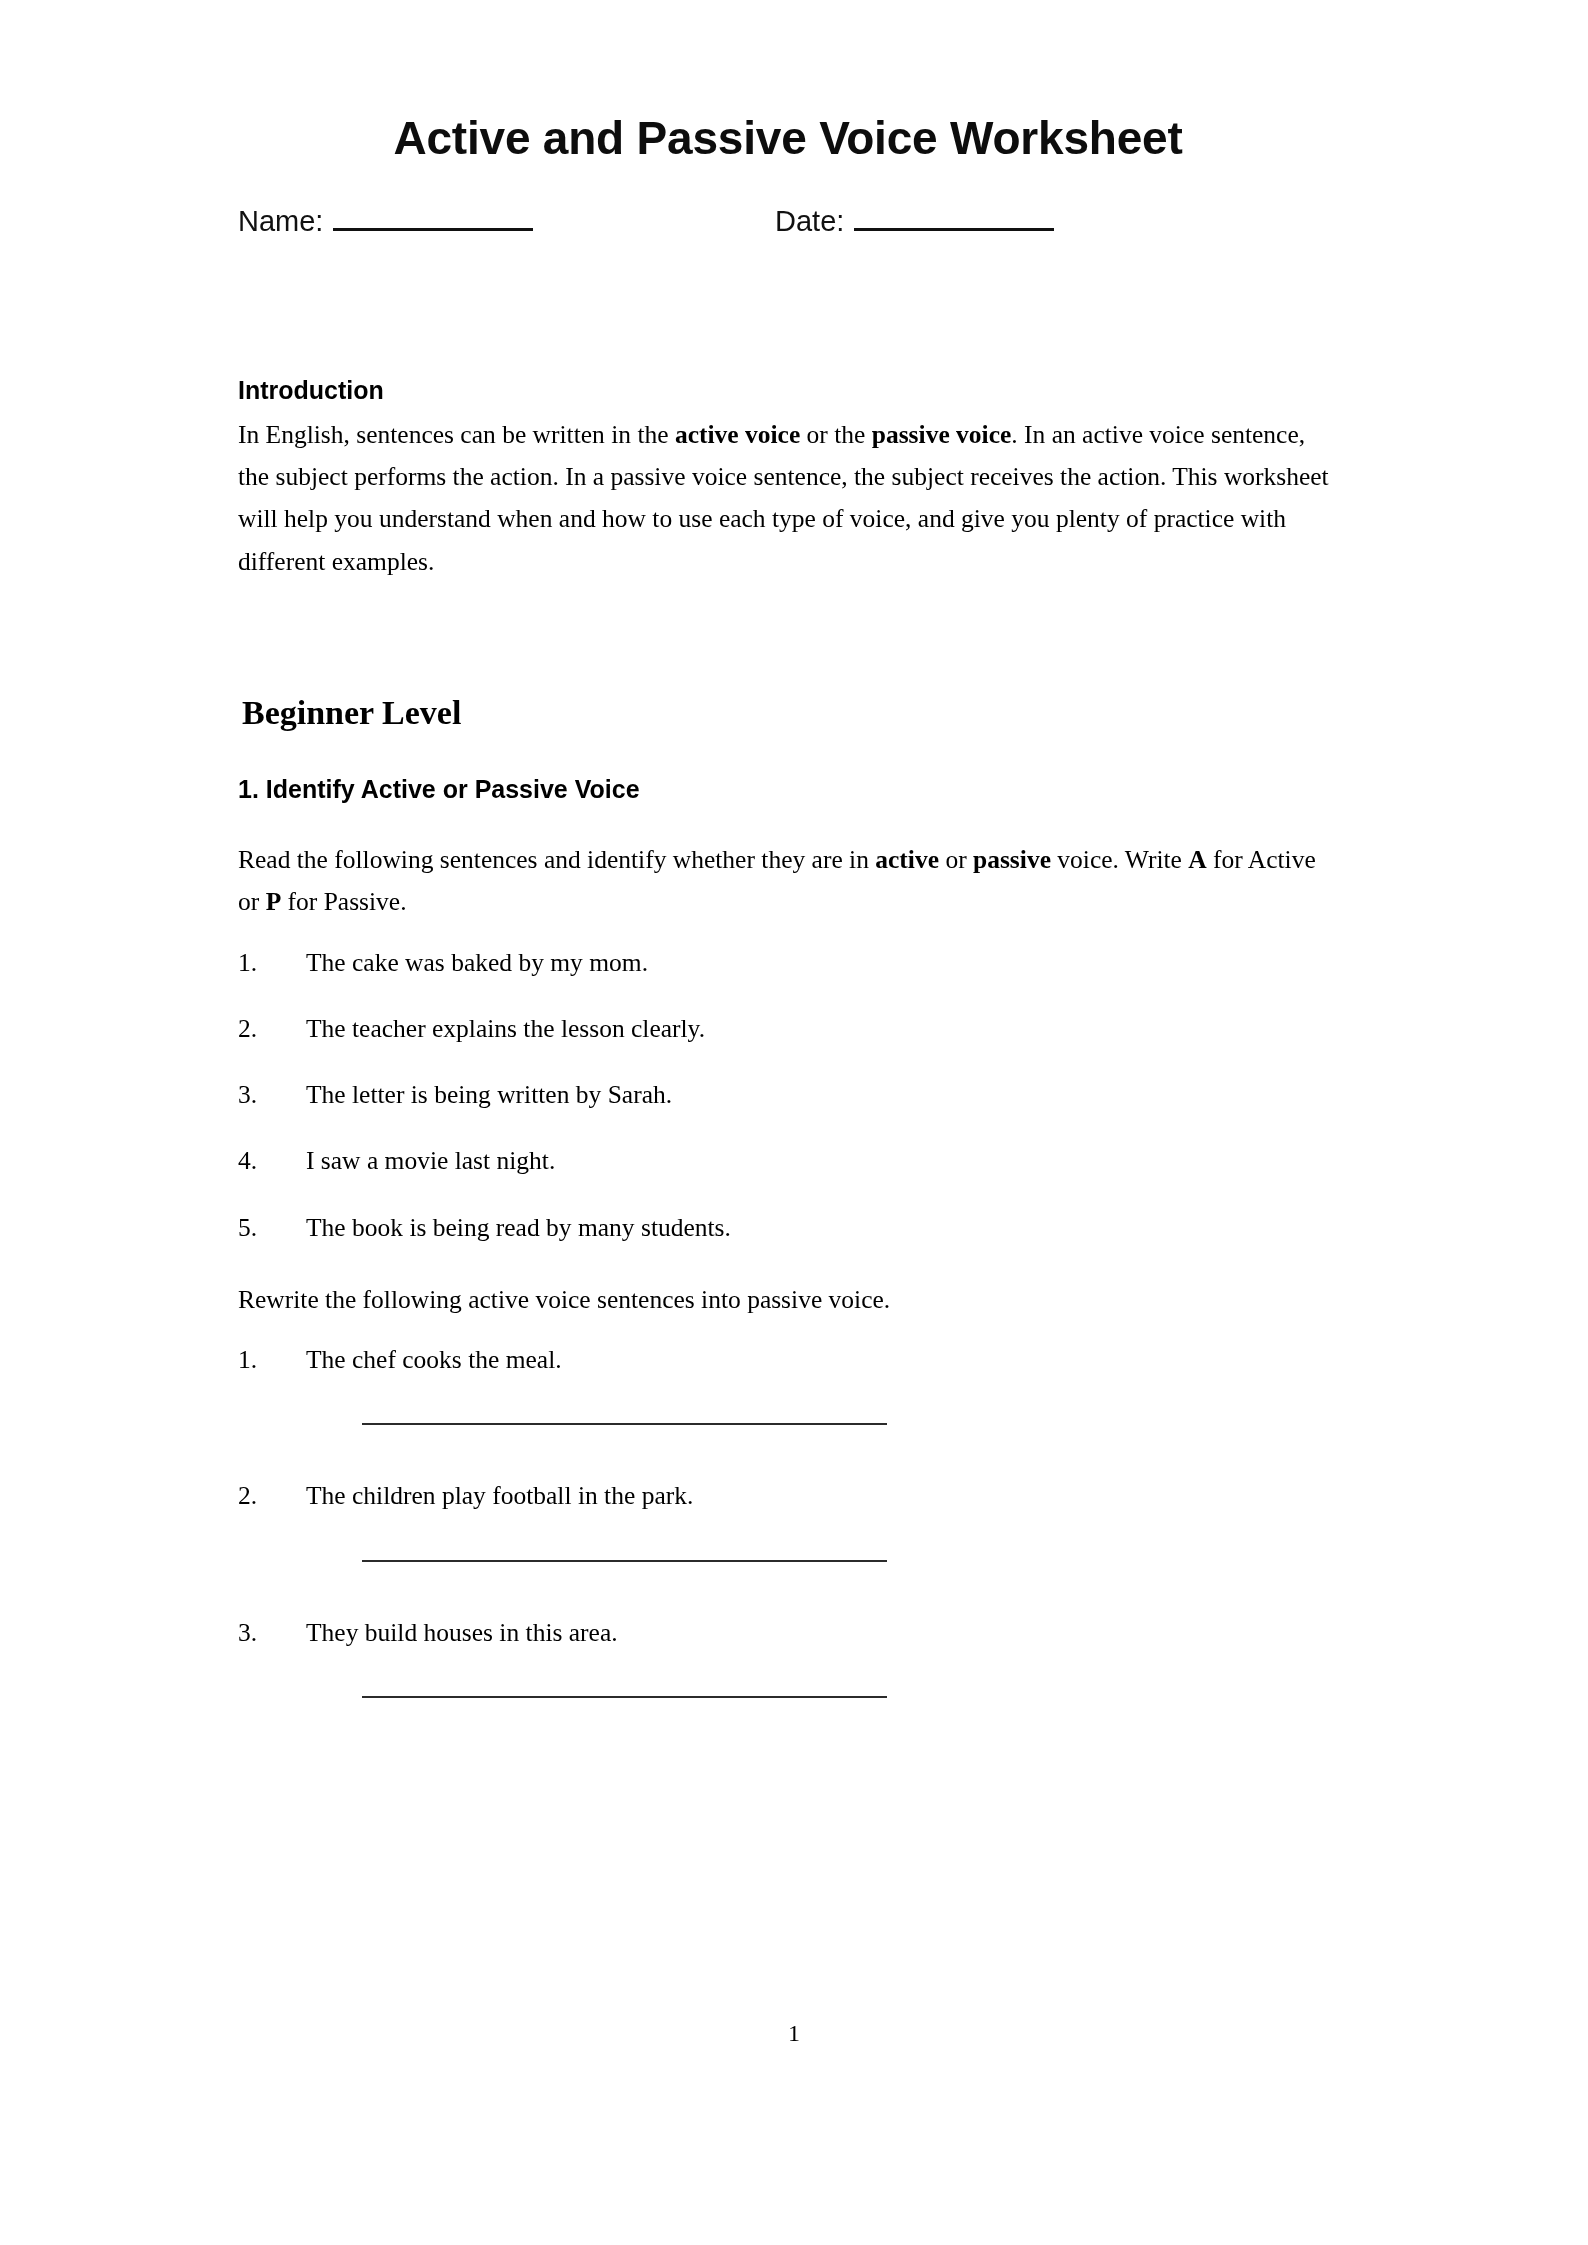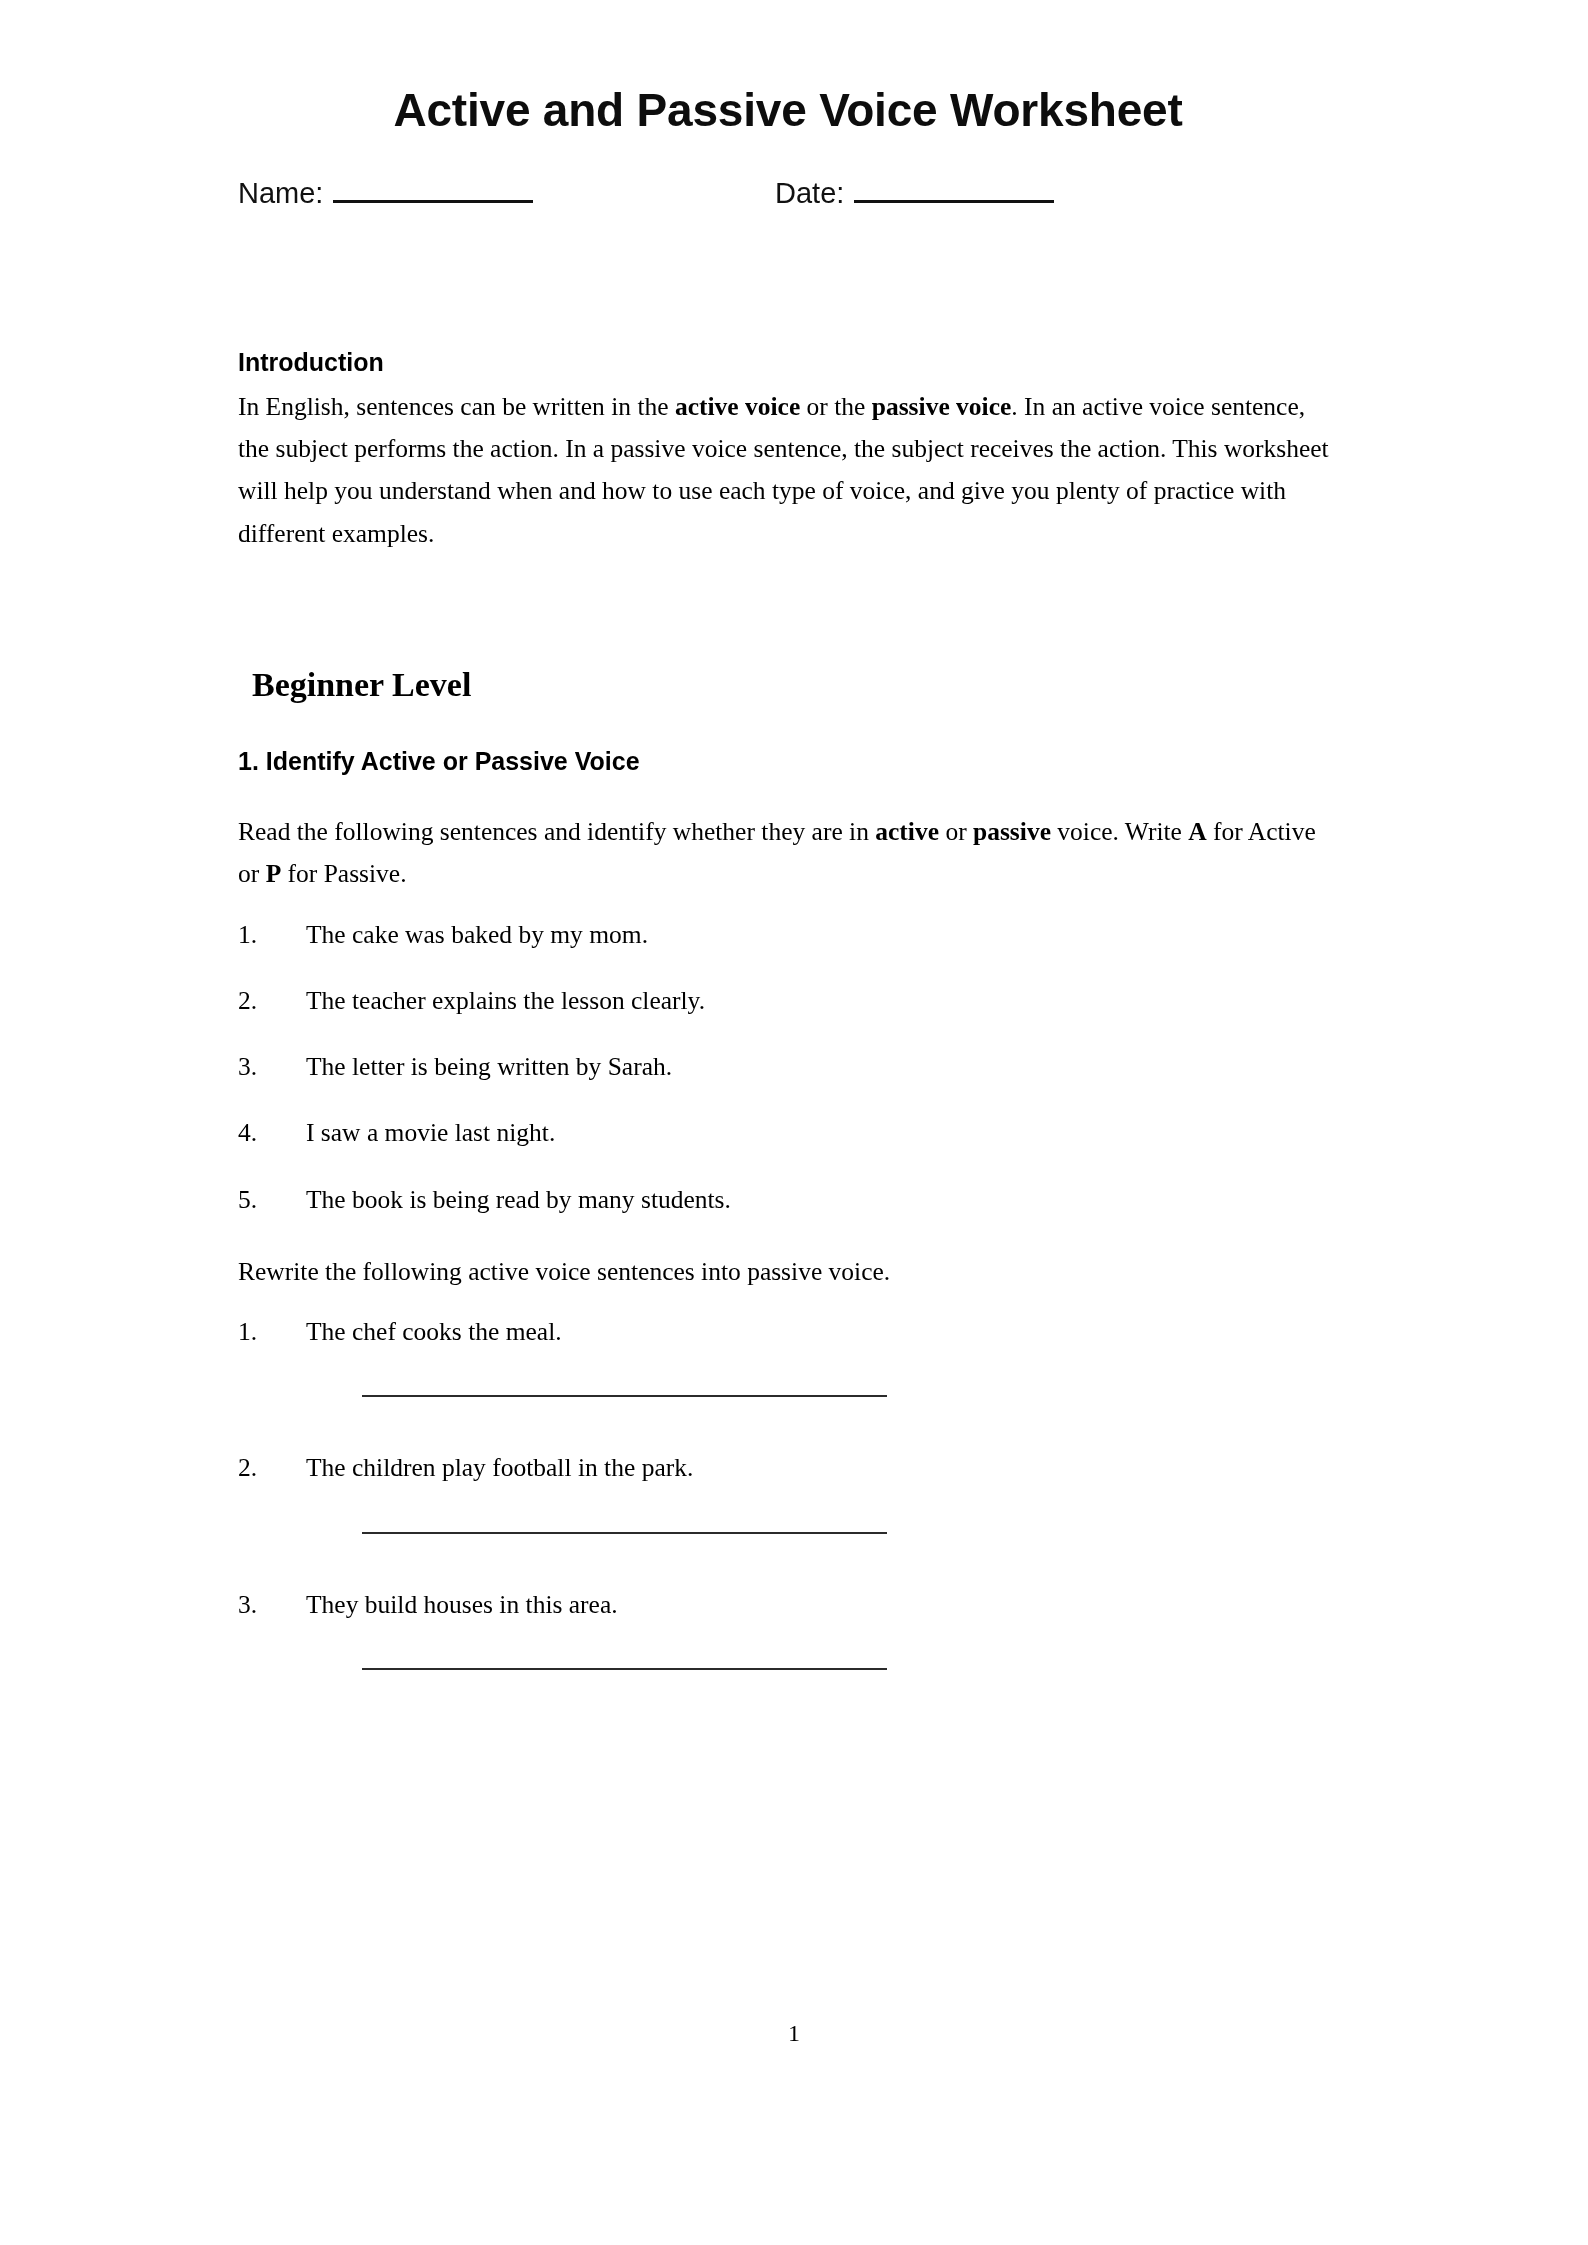--- a/index.html
+++ b/index.html
@@ -35,21 +35,21 @@
 
   
   .doc-title {
     font-family: "Liberation Sans", "DejaVu Sans", sans-serif;
     font-weight: bold;
     font-size: 46px;
     line-height: 1.15;
     text-align: center;
     color: #0d0d0d;
     margin: 0;
-    padding-top: 84px;
+    padding-top: 112px;
     letter-spacing: -0.2px;
   }
 
   
   .meta-row {
     position: relative;
     height: 54px;
     margin-top: 40px;
     font-family: "Liberation Sans", "DejaVu Sans", sans-serif;
     font-size: 29px;
@@ -80,21 +80,21 @@
     font-size: 25px;
     line-height: 1.35;
     margin: 0;
     color: #000000;
   }
   .h-big {
     font-family: "Liberation Serif", "DejaVu Serif", serif;
     font-weight: bold;
     font-size: 34px;
     line-height: 1.3;
-    margin: 14px;
+    margin: 4px;
     color: #000000;
   }
 
   
   .para {
     font-family: "Liberation Serif", "DejaVu Serif", serif;
     font-size: 25.5px;
     line-height: 1.66;
     margin: 0;
     text-align: left;

